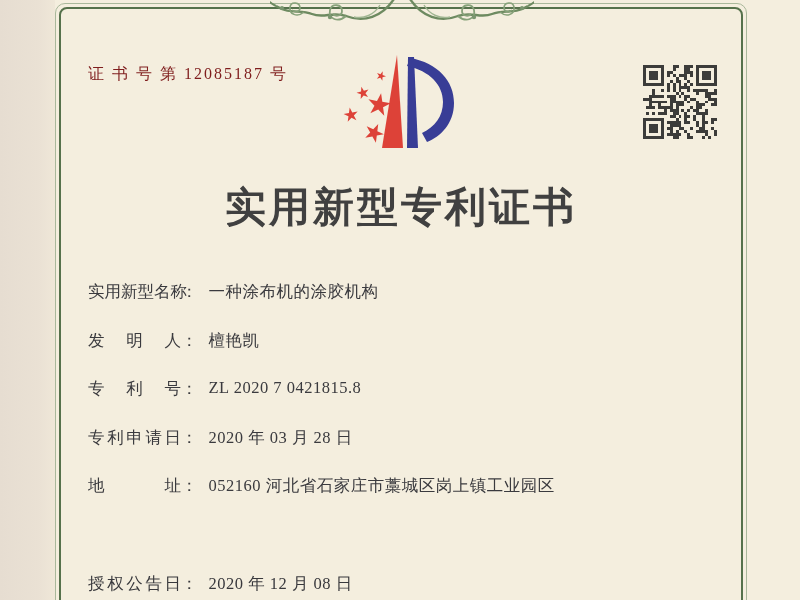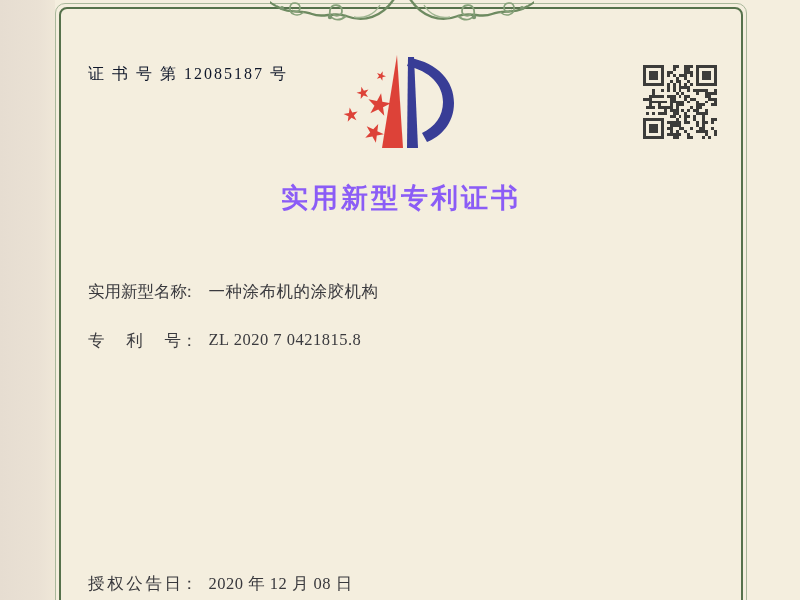--- a/index.html
+++ b/index.html
@@ -20,28 +20,28 @@
     box-sizing:border-box;
   }
   .frame-inner{
     position:absolute;left:59px;top:7px;width:684px;height:636px;
     border:2px solid #55714b;border-radius:8px 8px 0 0;
     box-sizing:border-box;
   }
   .ornament{position:absolute;left:270px;top:-3px;width:264px;height:36px;}
   .cert-number{
     position:absolute;left:88px;top:64px;
-    font-size:16px;letter-spacing:2px;color:#0f172a;white-space:pre;
+    font-size:16px;letter-spacing:2px;color:#7f1d1d;white-space:pre;
   }
   .logo{position:absolute;left:330px;top:45px;width:140px;height:120px;}
   .qr{position:absolute;left:643px;top:65px;width:74px;height:74px;}
   .title{
     position:absolute;left:56px;top:180px;width:690px;
-    text-align:center;font-size:27px;font-weight:600;
-    letter-spacing:3px;color:#8b5cf6;
+    text-align:center;font-size:41px;font-weight:600;
+    letter-spacing:3px;color:#404040;
   }
   .fields{position:absolute;left:88px;top:281px;width:640px;}
   .field-row{height:21px;margin-bottom:27.5px;font-size:16.5px;color:#3a3a3e;white-space:nowrap;}
   .field-label{
     display:inline-block;width:93px;
     text-align:justify;text-align-last:justify;
     vertical-align:top;
   }
   .field-colon{display:inline-block;vertical-align:top;}
   .field-value{display:inline-block;margin-left:11px;vertical-align:top;letter-spacing:0.5px;}
@@ -398,21 +398,30 @@
     <rect x="22" y="24" width="1" height="1" fill="#3c3c3a"></rect>
   </svg>
 
 <div class="title">实用新型专利证书</div>
 
 <div class="fields">
   <div class="field-row">
     <span class="field-label">实用新型名称</span><span class="field-colon">：</span><span class="field-value">一种涂布机的涂胶机构</span>
   </div>
   <div class="field-row">
+    <span class="field-label">发明人</span><span class="field-colon">：</span><span class="field-value">檀艳凯</span>
+  </div>
+  <div class="field-row">
     <span class="field-label">专利号</span><span class="field-colon">：</span><span class="field-value">ZL 2020 7 0421815.8</span>
+  </div>
+  <div class="field-row">
+    <span class="field-label">专利申请日</span><span class="field-colon">：</span><span class="field-value">2020 年 03 月 28 日</span>
+  </div>
+  <div class="field-row">
+    <span class="field-label">地址</span><span class="field-colon">：</span><span class="field-value">052160 河北省石家庄市藁城区岗上镇工业园区</span>
   </div>
 </div>
 
 <div class="footer-row">
   <div class="footer-group">
     <span class="footer-label">授权公告日</span><span class="field-colon">：</span><span class="field-value">2020 年 12 月 08 日</span>
   </div>
 </div>
 
 </body></html>

